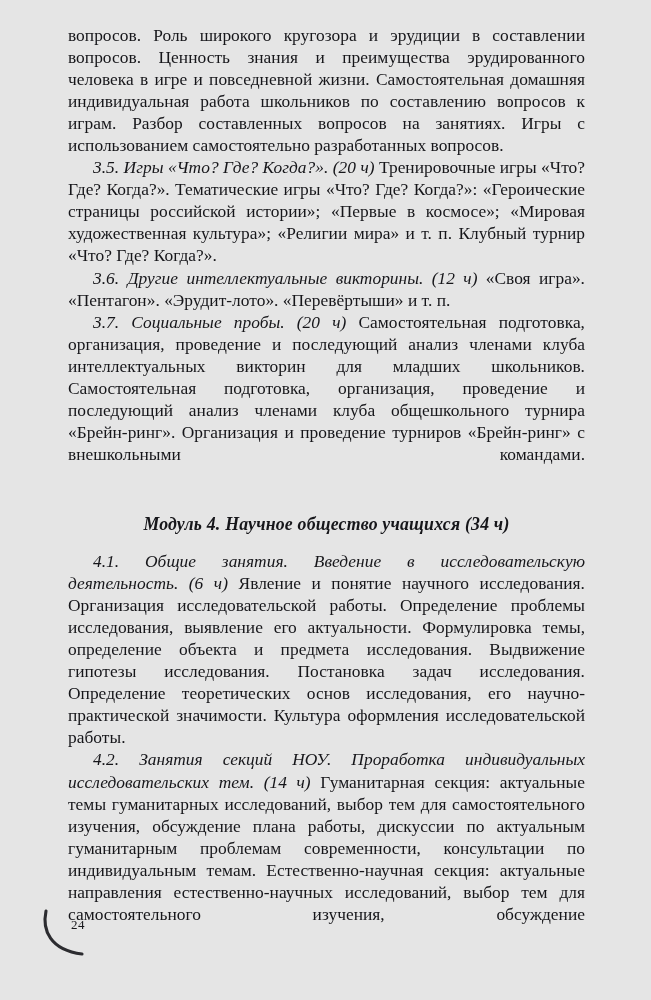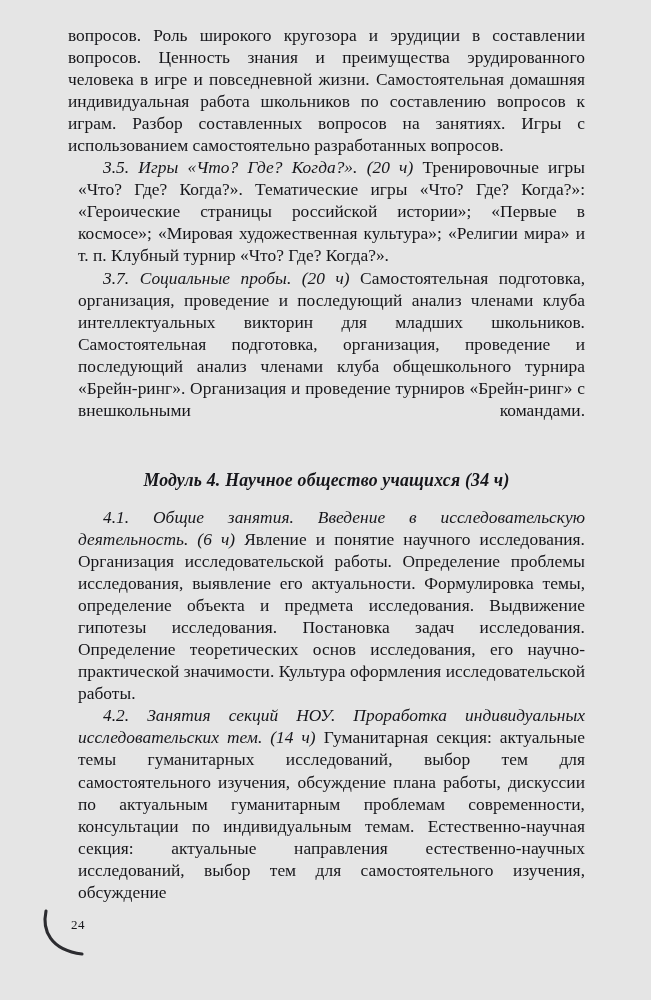--- a/index.html
+++ b/index.html
@@ -27,21 +27,20 @@
     text-align: justify;
     text-justify: inter-word;
     font-size: 17.4px;
     line-height: 22.05px;
     letter-spacing: 0.02px;
     hyphens: manual;
     -webkit-hyphens: manual;
   }
   p.indent {
     text-indent: 25px;
-    margin-left: 10px;
   }
   p.cont {
     text-indent: 0;
   }
   .lead {
     font-style: italic;
   }
   
   p.force-just::after {
     content: "";
@@ -89,20 +88,21 @@
 <div id="page">
 
   <div id="content">
 
     <p class="cont">вопросов. Роль широкого кругозора и эрудиции в составлении вопросов. Ценность знания и преимущества эрудированного человека в игре и повседневной жизни. Самостоятельная домашняя индивидуальная работа школьников по составлению вопросов к играм. Разбор составленных вопросов на занятиях. Игры с использованием самостоятельно разработанных вопросов.</p>
 
     <div class="sp-para"></div>
 
     <p class="indent"><span class="lead">3.5. Игры «Что? Где? Когда?». (20 ч)</span><span> Тренировочные игры «Что? Где? Когда?». Тематические игры «Что? Где? Когда?»: «Героические страницы российской истории»; «Первые в космосе»; «Мировая художественная культура»; «Религии мира» и т. п. Клубный турнир «Что? Где? Когда?».</span></p>
 
+    <p class="indent"><span class="lead">3.6. Другие интеллектуальные викторины. (12 ч)</span><span> «Своя игра». «Пентагон». «Эрудит-лото». «Перевёртыши» и т. п.</span></p>
 
     <p class="indent force-just"><span class="lead">3.7. Социальные пробы. (20 ч)</span><span> Самостоятельная подготовка, организация, проведение и последующий анализ членами клуба интеллектуальных викторин для младших школьников. Самостоятельная подготовка, организация, проведение и последующий анализ членами клуба общешкольного турнира «Брейн-ринг». Организация и проведение турниров «Брейн-ринг» с внешкольными командами.</span></p>
 
     <div class="sp-before-module"></div>
 
     <h2 class="module">Модуль 4. Научное общество учащихся (34 ч)</h2>
 
     <div class="sp-after-module"></div>
 
     <p class="indent"><span class="lead">4.1. Общие занятия. Введение в исследовательскую деятельность. (6 ч)</span><span> Явление и понятие научного исследования. Организация исследовательской работы. Определение проблемы исследования, выявление его актуальности. Формулировка темы, определение объекта и предмета исследования. Выдвижение гипотезы исследования. Постановка задач исследования. Определение теоретических основ исследования, его научно-практической значимости. Культура оформления исследовательской работы.</span></p>

